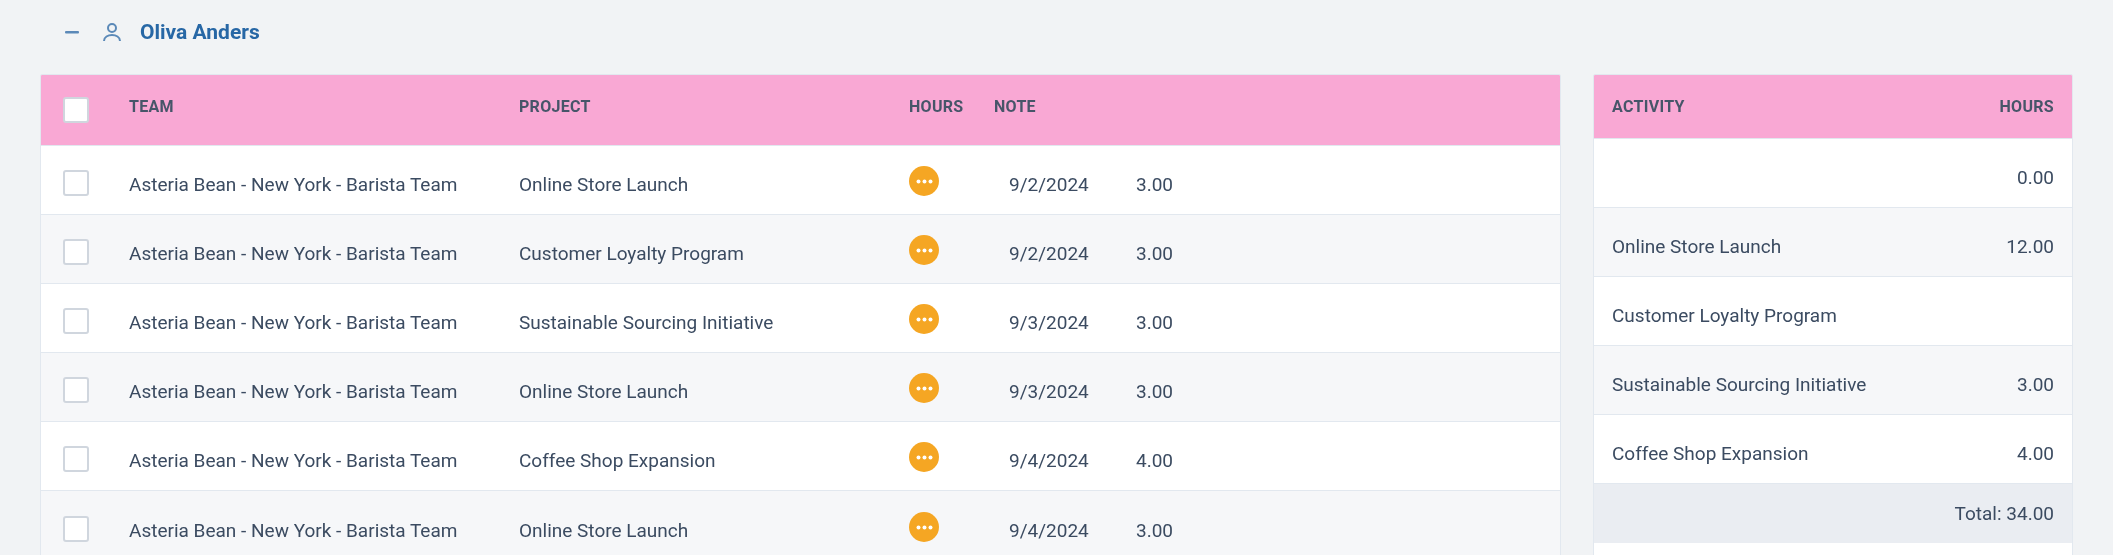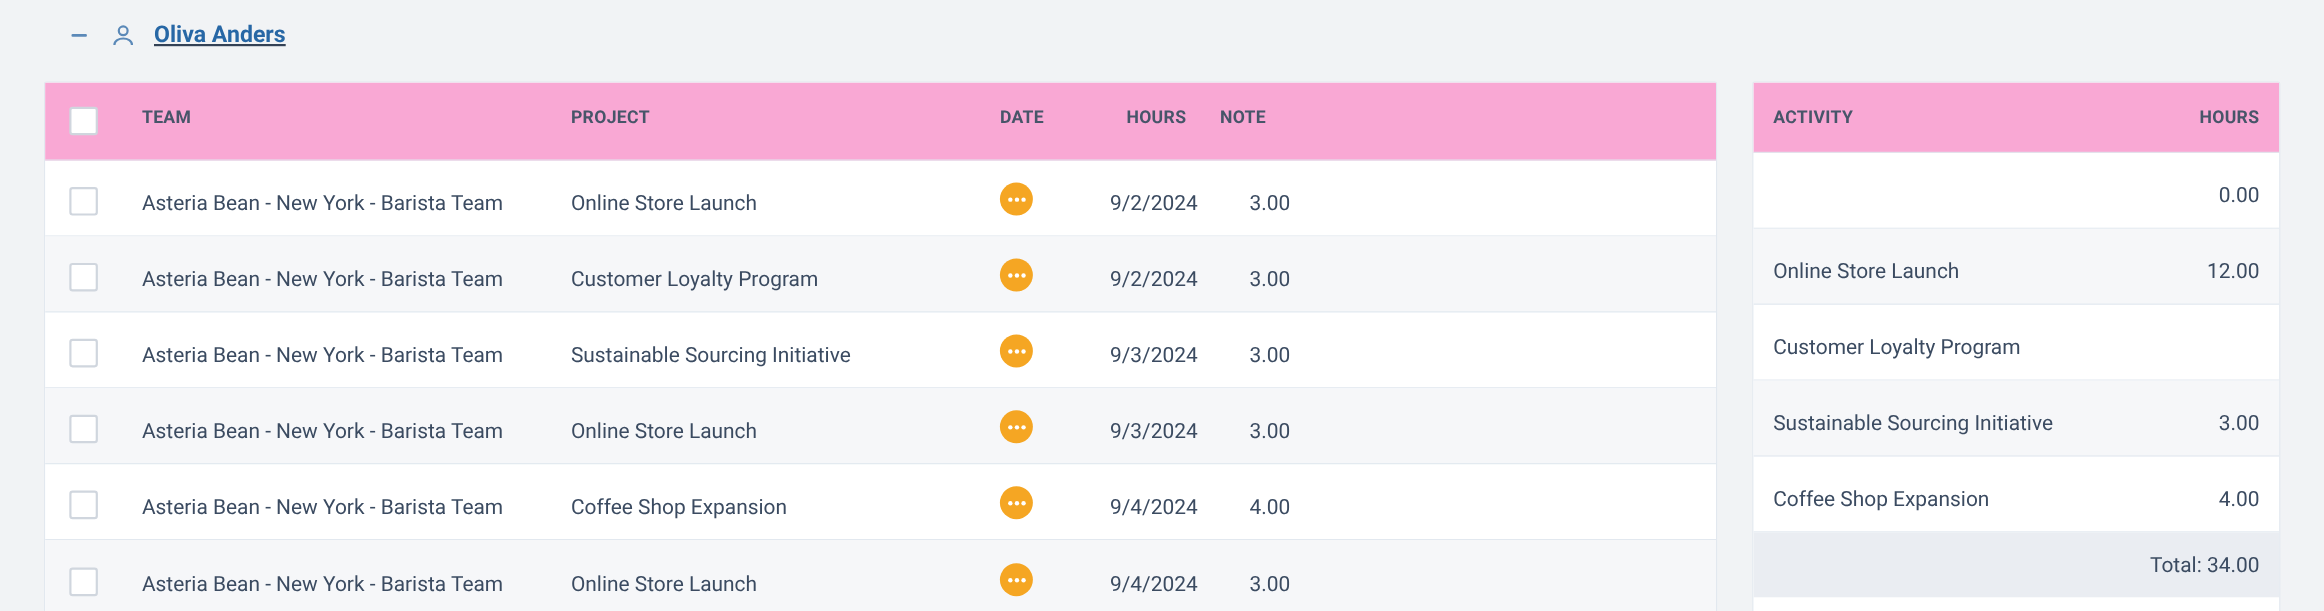--- a/index.html
+++ b/index.html
@@ -14,21 +14,20 @@
       font-size: 18px;
     }
     .container {
       padding: 0 20px;
     }
     .header-row {
       display: flex;
       align-items: center;
       gap: 16px;
       padding: 20px 40px 30px 40px;
-      text-decoration: underline;
     }
     .collapse-btn {
       width: 24px;
       height: 24px;
       display: flex;
       align-items: center;
       justify-content: center;
       color: #5b89b8;
       cursor: pointer;
     }
@@ -179,21 +178,20 @@
 
   <div class="content-wrap">
 
     <div class="main-table">
       <div class="thead">
         <div class="th col-check">
           <div class="checkbox"></div>
         </div>
         <div class="th col-team">Team</div>
         <div class="th col-project">Project</div>
-        <div class="th col-date">Date</div>
         <div class="th col-hours">Hours</div>
         <div class="th col-note">Note</div>
       </div>
 
       <div class="row">
         <div class="td col-check">
             <div class="checkbox"></div>
           </div>
         <div class="td col-team">Asteria Bean - New York - Barista Team</div>
         <div class="td col-project">Online Store Launch</div>

